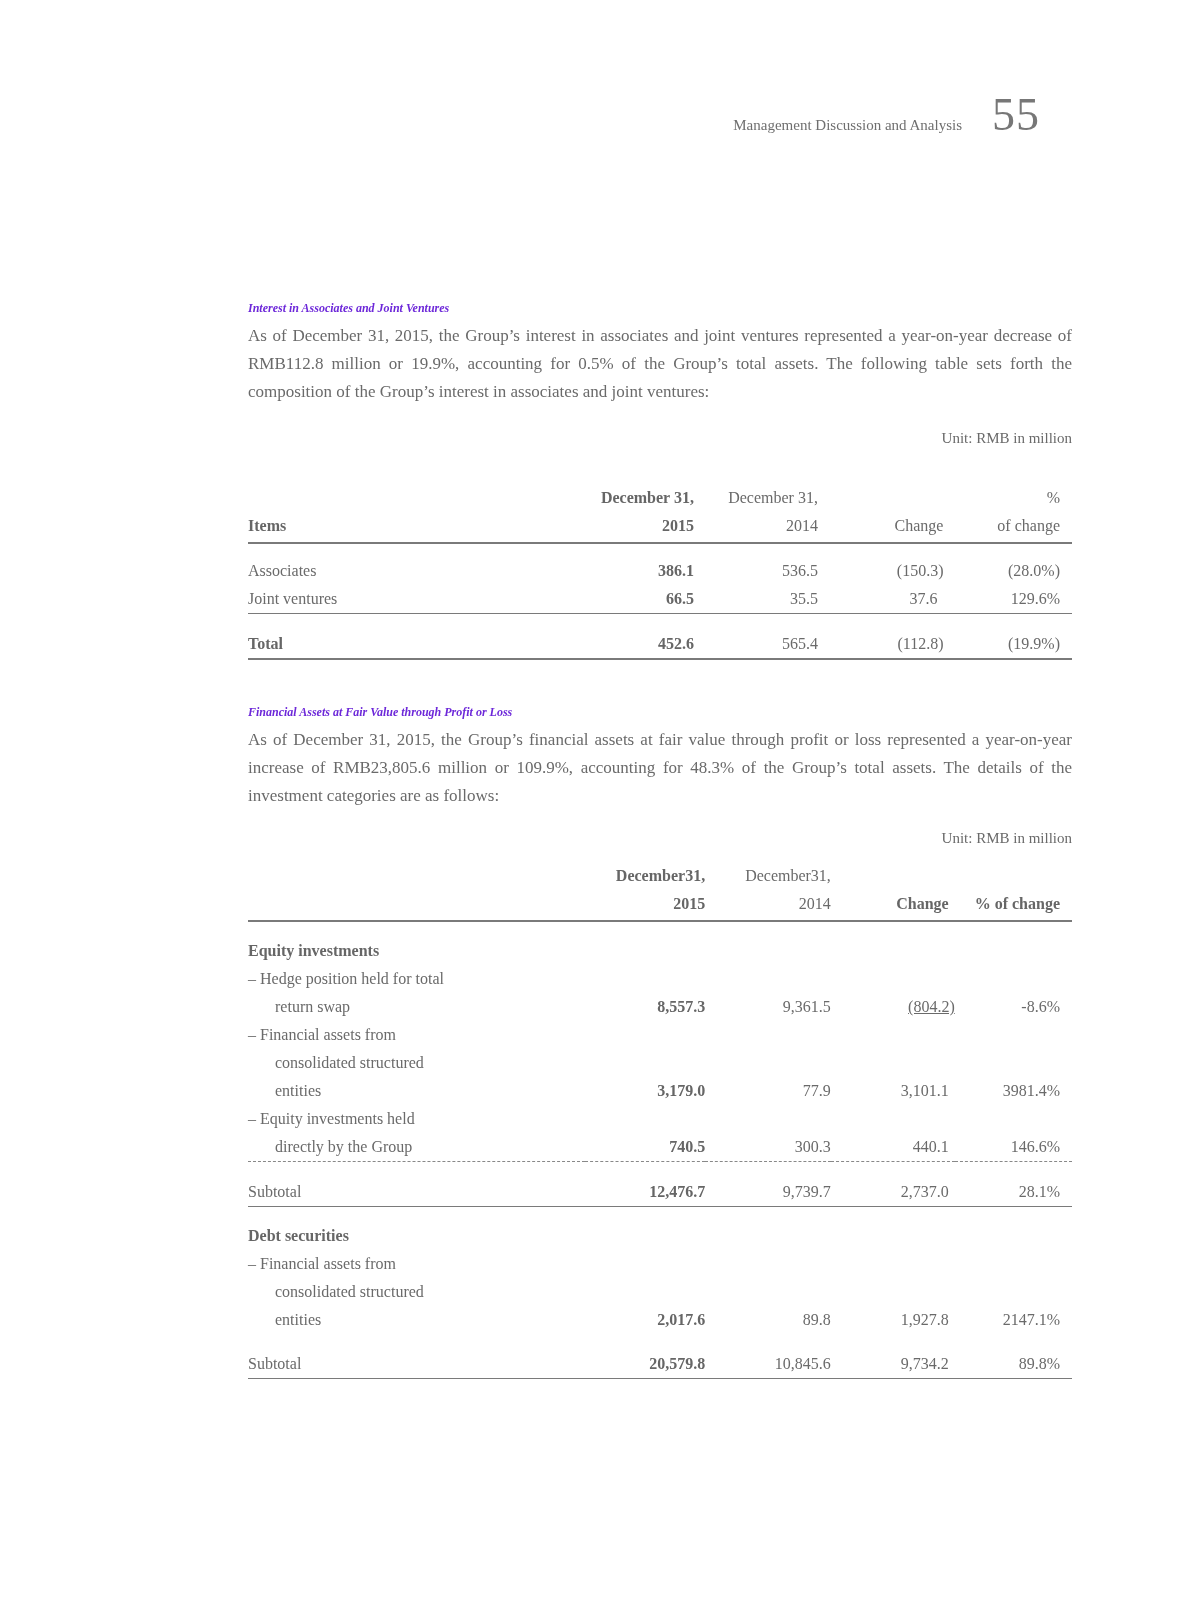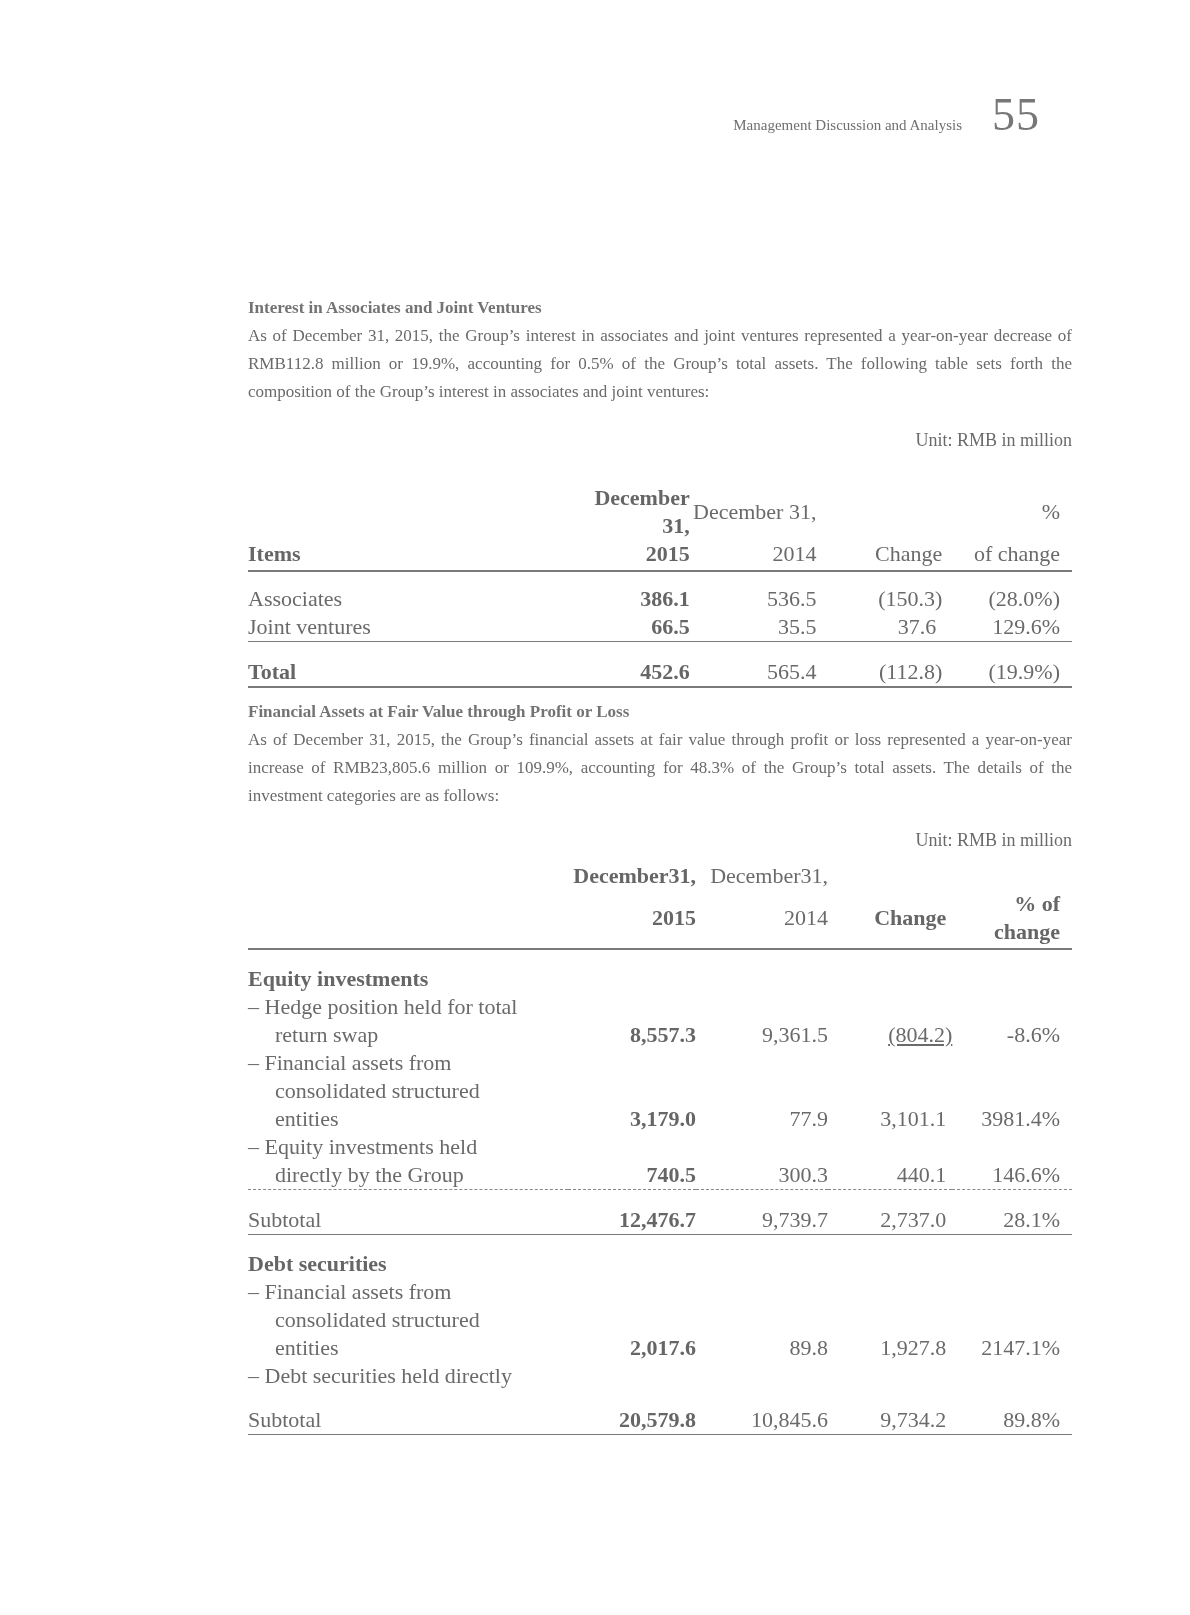--- a/index.html
+++ b/index.html
@@ -6,25 +6,25 @@
   body {
     width: 1190px; height: 1615px; position: relative; overflow: hidden;
     font-family: "Liberation Serif", "DejaVu Serif", serif;
     color: #6a6a6a;
   }
   .header-section { position: absolute; top: 92px; right: 150px; display: flex; align-items: baseline; }
   .header-title { font-size: 15px; color: #6f6f6f; margin-right: 30px; }
   .page-number { font-size: 46px; color: #777; letter-spacing: 1px; line-height: 1; }
 
   .section { position: absolute; left: 248px; width: 824px; }
-  .section-title { font-size: 17px; font-weight: bold; color: #737373; line-height: 28px; }
+  .section-title { font-size: 12px; font-weight: bold; color: #6d28d9; line-height: 28px; font-style: italic; }
   .paragraph { font-size: 17px; line-height: 28px; text-align: justify; color: #6a6a6a; }
-  .unit { text-align: right; font-size: 18px; color: #6a6a6a; }
-
-  table { border-collapse: collapse; width: 824px; font-size: 22px; color: #6a6a6a; }
+  .unit { text-align: right; font-size: 15px; color: #6a6a6a; }
+
+  table { border-collapse: collapse; width: 824px; font-size: 16px; color: #6a6a6a; }
   td, th { padding: 0; font-weight: normal; line-height: 28px; }
   .num { text-align: right; }
   .c1 { width: 390px; text-align: left; }
   .bold { font-weight: bold; color: #666; }
 
   .hdr-rule td { border-bottom: 2px solid #7a7a7a; }
   .solid-rule td { border-bottom: 1.5px solid #7a7a7a; }
   .dash-rule td { border-bottom: 1.5px dashed #888; }
 
   .indent { padding-left: 27px; }
@@ -183,23 +183,20 @@
     <tr>
           <td class="c1 indent" colspan="5">consolidated structured</td>
         </tr>
     <tr>
       <td class="c1 indent">entities</td>
       <td class="num bold">2,017.6</td>
       <td class="num">89.8</td>
       <td class="num" style="padding-right:6px;">1,927.8</td>
       <td class="num" style="padding-right:12px;">2147.1%</td>
     </tr>
-    <tr>
-          <td class="c1" colspan="5">– Debt securities held directly</td>
-        </tr>
     <tr style="height:16px;">
           <td colspan="5"></td>
         </tr>
     <tr class="solid-rule">
       <td class="c1">Subtotal</td>
       <td class="num bold">20,579.8</td>
       <td class="num">10,845.6</td>
       <td class="num" style="padding-right:6px;">9,734.2</td>
       <td class="num" style="padding-right:12px;">89.8%</td>
     </tr>

